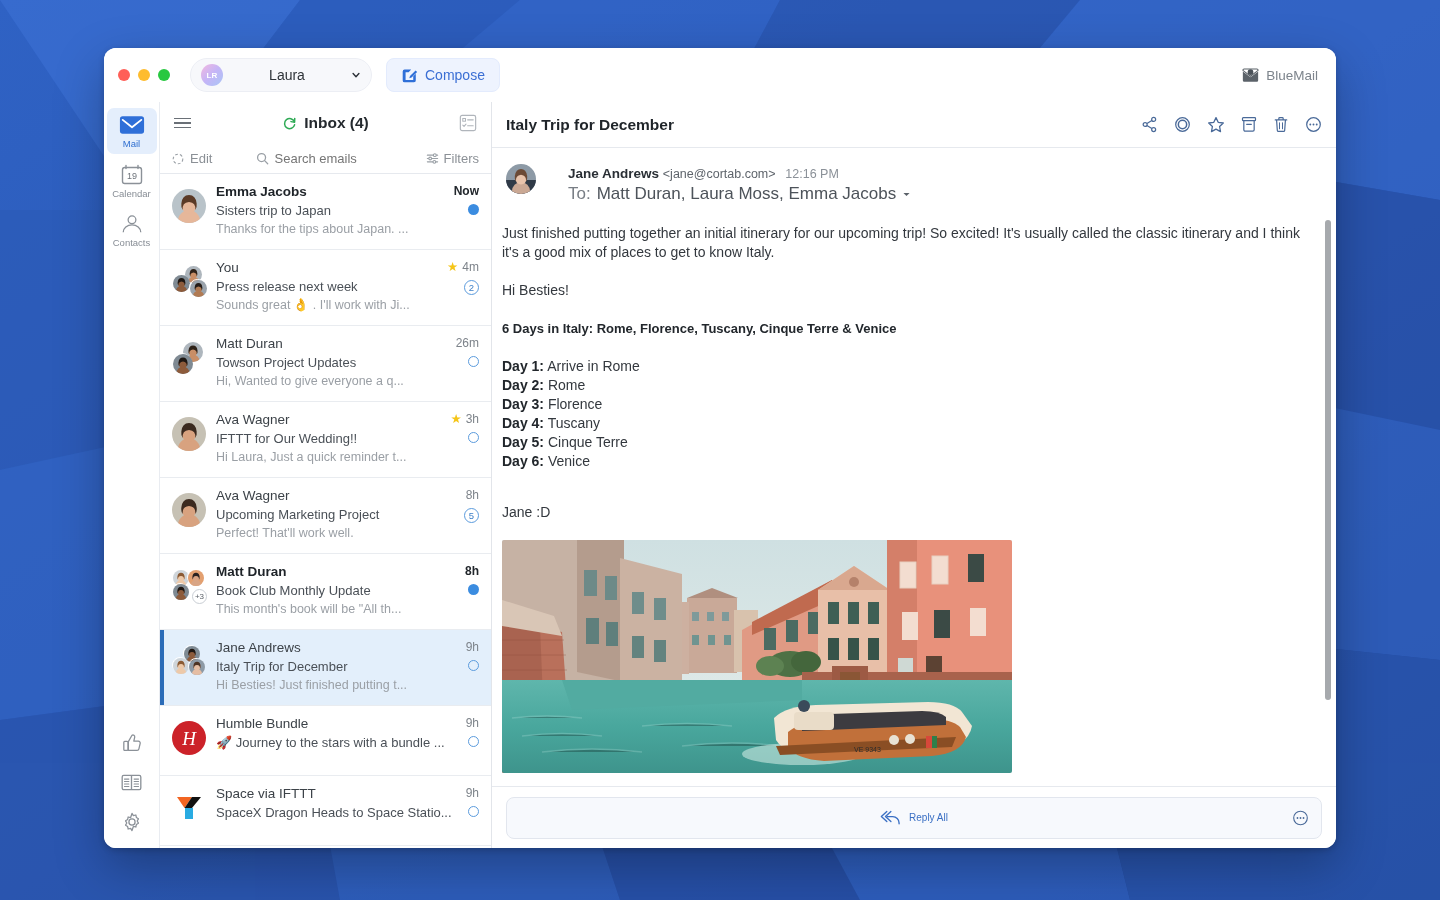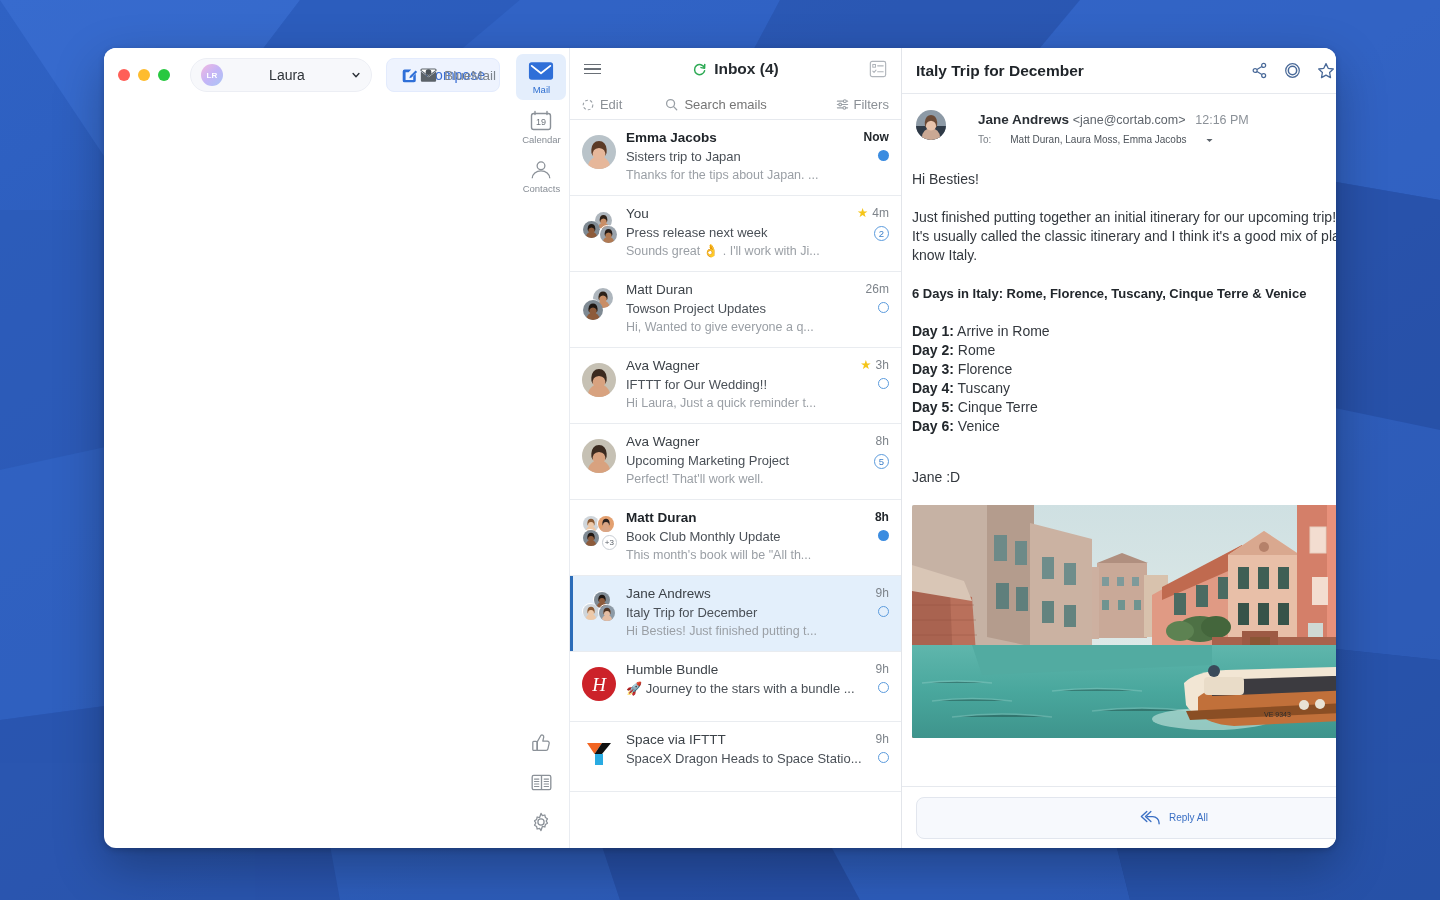--- a/index.html
+++ b/index.html
@@ -16,21 +16,21 @@
   #backdrop svg { width: 1440px; height: 900px; display: block; }
 
   
   #window {
     position: absolute; left: 104px; top: 48px;
     width: 1232px; height: 800px;
     background: #ffffff;
     border-radius: 12px;
     box-shadow: 0 18px 50px rgba(0,0,0,0.28), 0 2px 6px rgba(0,0,0,0.18);
     overflow: hidden;
-    display: flex; flex-direction: row;
+    display: flex; flex-direction: column;
   }
   
   #titlebar {
     height: 54px; flex: 0 0 54px;
     background: #ffffff;
     display: flex; align-items: center;
     padding: 0 14px;
     position: relative;
   }
   .traffic { display: flex; gap: 8px; align-items: center; margin-right: 20px; }
@@ -190,21 +190,21 @@
   #reader-actions { margin-left: auto; display: flex; align-items: center; gap: 16px; }
   .act { cursor: pointer; display: flex; }
 
   #reader-meta { display: flex; gap: 12px; padding: 16px 14px 10px 14px; }
   #meta-avatar { width: 30px; height: 30px; border-radius: 50%; flex: 0 0 30px; }
   #meta-lines { flex: 1; min-width: 0; margin-left: 20px; }
   #meta-line1 { font-size: 13.5px; color: #3b4046; line-height: 20px; }
   #meta-from { font-weight: 700; color: #2a2f35; }
   #meta-email { color: #5e646b; font-size: 12.5px; }
   #meta-time { color: #8b9198; font-size: 12.5px; margin-left: 6px; }
-  #meta-line2 { font-size: 10px; color: #4d535a; line-height: 20px; display: flex; align-items: center; gap: 19px; }
+  #meta-line2 { font-size: 17px; color: #4d535a; line-height: 20px; display: flex; align-items: center; gap: 6px; }
   #meta-to-label { color: #787e85; }
 
   #reader-scrollwrap { flex: 1; position: relative; min-height: 0; overflow: hidden; }
   #reader-content { padding: 10px 24px 10px 10px; }
   .body-p { font-size: 14px; color: #33383e; line-height: 19px; margin-bottom: 19px; max-width: 800px; }
   .body-h { font-size: 13px; font-weight: 700; color: #22272c; line-height: 19px; margin-bottom: 19px; }
   .day-line { font-size: 14px; color: #33383e; line-height: 19px; }
   .day-line b { color: #22272c; }
   #days { margin-bottom: 19px; }
   #signature { font-size: 14px; color: #33383e; line-height: 19px; margin-bottom: 18px; margin-top: 32px; }
@@ -810,22 +810,22 @@
             <span>Matt Duran, Laura Moss, Emma Jacobs</span>
             <svg width="9" height="9" viewBox="0 0 10 10">
               <path d="M1.6 3.2 L5 6.6 L8.4 3.2 Z" fill="#5a6169"></path>
             </svg>
           </div>
         </div>
       </div>
 
       <div id="reader-scrollwrap">
         <div id="reader-content">
+          <div class="body-p">Just finished putting together an initial itinerary for our upcoming trip! So excited! It's usually called the classic itinerary and I think it's a good mix of places to get to know Italy.</div>
           <div class="body-p">Hi Besties!</div>
-          <div class="body-p">Just finished putting together an initial itinerary for our upcoming trip! So excited! It's usually called the classic itinerary and I think it's a good mix of places to get to know Italy.</div>
           <div class="body-h">6 Days in Italy: Rome, Florence, Tuscany, Cinque Terre &amp; Venice</div>
           <div id="days">
               <div class="day-line"><b>Day 1:</b><span> Arrive in Rome</span></div>
               <div class="day-line"><b>Day 2:</b><span> Rome</span></div>
               <div class="day-line"><b>Day 3:</b><span> Florence</span></div>
               <div class="day-line"><b>Day 4:</b><span> Tuscany</span></div>
               <div class="day-line"><b>Day 5:</b><span> Cinque Terre</span></div>
               <div class="day-line"><b>Day 6:</b><span> Venice</span></div>
             </div>
           <div id="signature">Jane :D</div>

